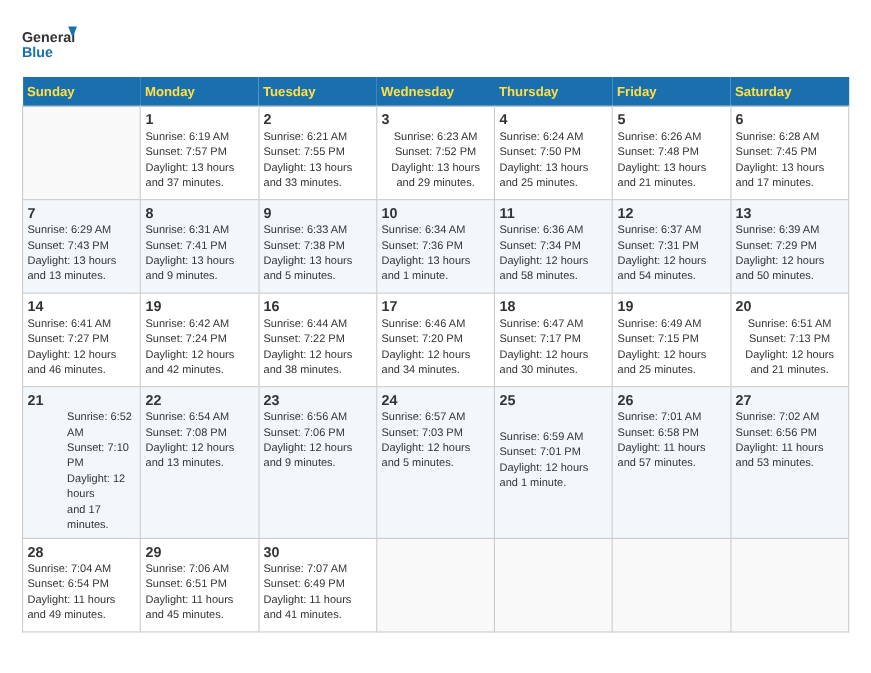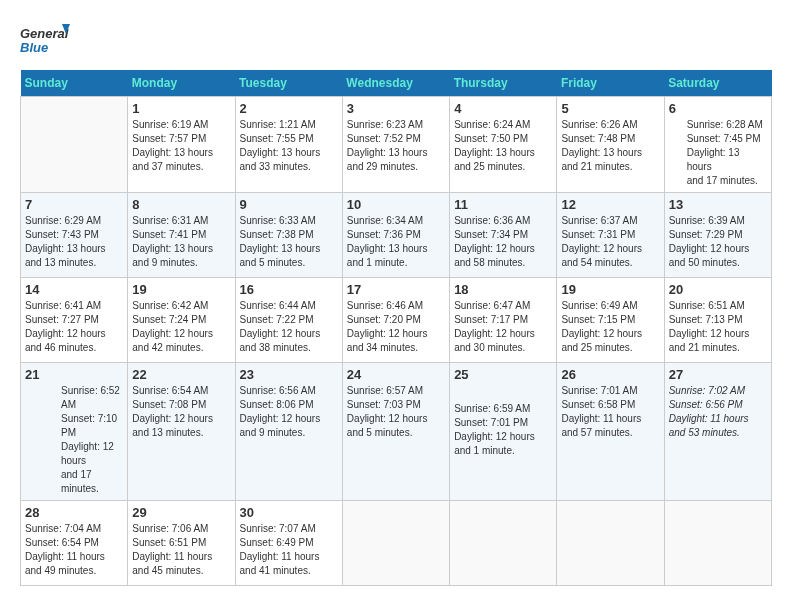--- a/index.html
+++ b/index.html
@@ -13,42 +13,41 @@
     .header-area {
       display: flex;
       justify-content: space-between;
       align-items: flex-start;
       margin-bottom: 10px;
     }
     .logo {
       display: flex;
       align-items: center;
       gap: 4px;
-      font-style: italic;
     }
     .title-area {
       text-align: right;
     }
     .main-title {
       font-size: 32px;
       font-weight: normal;
       color: #333;
     }
     .subtitle {
       font-size: 14px;
       color: #555;
     }
     table {
       width: 100%;
       border-collapse: collapse;
       font-size: 11px;
     }
     thead tr th {
       background-color: #1a6faf;
-      color: #5eead4;
+      color: #fde047;
       padding: 6px 4px;
       text-align: left;
       font-size: 12px;
       font-weight: bold;
     }
     tbody tr td {
       border: 1px solid #ccc;
       padding: 4px 4px;
       vertical-align: top;
       min-height: 70px;
@@ -114,49 +113,49 @@
         <td class="empty"></td>
         <td>
           <span class="day-number">1</span>
           <div class="day-info" style="white-space: pre-line;">Sunrise: 6:19 AM
 Sunset: 7:57 PM
 Daylight: 13 hours
 and 37 minutes.</div>
         </td>
         <td>
           <span class="day-number">2</span>
-          <div class="day-info" style="white-space: pre-line;">Sunrise: 1:21 AM
+          <div class="day-info" style="white-space: pre-line;">Sunrise: 6:21 AM
 Sunset: 7:55 PM
 Daylight: 13 hours
 and 33 minutes.</div>
         </td>
         <td>
           <span class="day-number">3</span>
-          <div class="day-info" style="white-space: pre-line;">Sunrise: 6:23 AM
+          <div class="day-info" style="white-space: pre-line; text-align: center;">Sunrise: 6:23 AM
 Sunset: 7:52 PM
 Daylight: 13 hours
 and 29 minutes.</div>
         </td>
         <td>
           <span class="day-number">4</span>
           <div class="day-info" style="white-space: pre-line;">Sunrise: 6:24 AM
 Sunset: 7:50 PM
 Daylight: 13 hours
 and 25 minutes.</div>
         </td>
         <td>
           <span class="day-number">5</span>
           <div class="day-info" style="white-space: pre-line;">Sunrise: 6:26 AM
 Sunset: 7:48 PM
 Daylight: 13 hours
 and 21 minutes.</div>
         </td>
         <td>
           <span class="day-number">6</span>
-          <div class="day-info" style="white-space: pre-line; margin-left: 18px;">Sunrise: 6:28 AM
+          <div class="day-info" style="white-space: pre-line;">Sunrise: 6:28 AM
 Sunset: 7:45 PM
 Daylight: 13 hours
 and 17 minutes.</div>
         </td>
       </tr>
       <tr>
         <td>
           <span class="day-number">7</span>
           <div class="day-info" style="white-space: pre-line;">Sunrise: 6:29 AM
 Sunset: 7:43 PM
@@ -244,21 +243,21 @@
         </td>
         <td>
           <span class="day-number">19</span>
           <div class="day-info" style="white-space: pre-line;">Sunrise: 6:49 AM
 Sunset: 7:15 PM
 Daylight: 12 hours
 and 25 minutes.</div>
         </td>
         <td>
           <span class="day-number">20</span>
-          <div class="day-info" style="white-space: pre-line;">Sunrise: 6:51 AM
+          <div class="day-info" style="white-space: pre-line; text-align: center;">Sunrise: 6:51 AM
 Sunset: 7:13 PM
 Daylight: 12 hours
 and 21 minutes.</div>
         </td>
       </tr>
       <tr>
         <td>
           <span class="day-number">21</span>
           <div class="day-info" style="white-space: pre-line; margin-left: 36px;">Sunrise: 6:52 AM
 Sunset: 7:10 PM
@@ -268,21 +267,21 @@
         <td>
           <span class="day-number">22</span>
           <div class="day-info" style="white-space: pre-line;">Sunrise: 6:54 AM
 Sunset: 7:08 PM
 Daylight: 12 hours
 and 13 minutes.</div>
         </td>
         <td>
           <span class="day-number">23</span>
           <div class="day-info" style="white-space: pre-line;">Sunrise: 6:56 AM
-Sunset: 8:06 PM
+Sunset: 7:06 PM
 Daylight: 12 hours
 and 9 minutes.</div>
         </td>
         <td>
           <span class="day-number">24</span>
           <div class="day-info" style="white-space: pre-line;">Sunrise: 6:57 AM
 Sunset: 7:03 PM
 Daylight: 12 hours
 and 5 minutes.</div>
         </td>
@@ -295,21 +294,21 @@
         </td>
         <td>
           <span class="day-number">26</span>
           <div class="day-info" style="white-space: pre-line;">Sunrise: 7:01 AM
 Sunset: 6:58 PM
 Daylight: 11 hours
 and 57 minutes.</div>
         </td>
         <td>
           <span class="day-number">27</span>
-          <div class="day-info" style="white-space: pre-line; font-style: italic;">Sunrise: 7:02 AM
+          <div class="day-info" style="white-space: pre-line;">Sunrise: 7:02 AM
 Sunset: 6:56 PM
 Daylight: 11 hours
 and 53 minutes.</div>
         </td>
       </tr>
       <tr>
         <td>
           <span class="day-number">28</span>
           <div class="day-info" style="white-space: pre-line;">Sunrise: 7:04 AM
 Sunset: 6:54 PM

